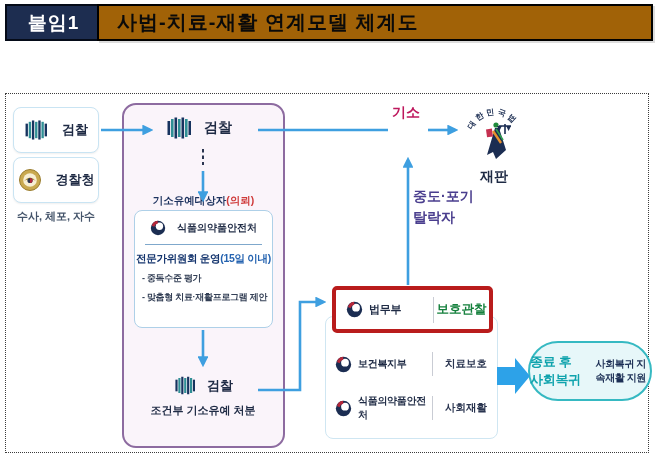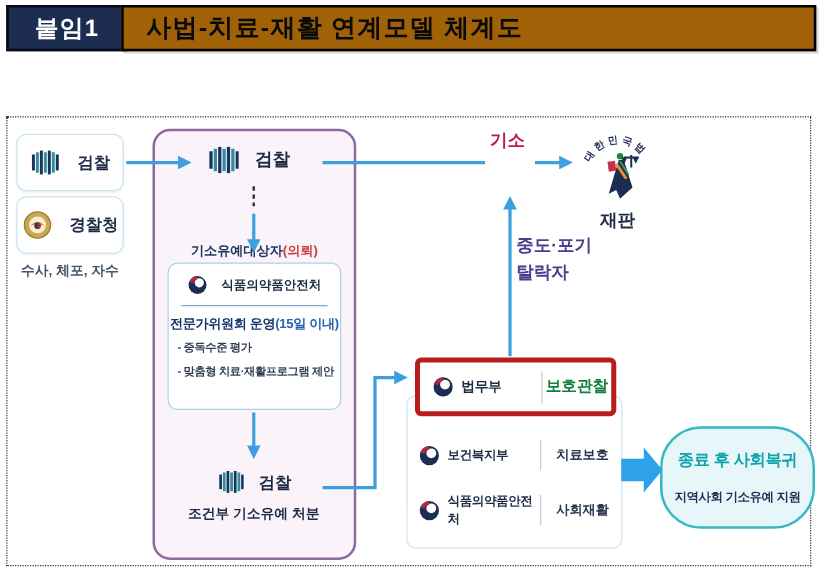--- a/index.html
+++ b/index.html
@@ -61,22 +61,22 @@
   .m-vr{width:1px;height:24px;background:#c9ccd4;margin:0 0 0 2px;}
   .m-role{margin-left:12px;font-size:10.5px;font-weight:bold;color:#2a3550;}
 
   .probation{left:332px;top:286px;width:161px;height:47px;background:#fff;border:4px solid #b91c1c;
              border-radius:5px;box-sizing:border-box;display:flex;align-items:center;padding-left:10px;}
   .probation .m-name{width:62px;font-size:11px;}
   .probation .m-vr{height:26px;}
   .probation-role{flex:1;text-align:center;font-size:12.5px;font-weight:bold;color:#15803d;}
 
   
-  .outcome{left:528px;top:341px;width:124px;height:82px;border:2.5px solid #36b9c2;border-radius:33px;
-           background:#e7f7f9;box-sizing:border-box;display:flex;flex-direction:column;align-items:center;
+  .outcome{left:528px;top:341px;width:124px;height:60px;border:2.5px solid #36b9c2;border-radius:33px;
+           background:#e7f7f9;box-sizing:border-box;display:flex;flex-direction:row;align-items:center;
            justify-content:center;gap:14px;}
   .outcome-title{font-size:13px;font-weight:bold;color:#0fa3ad;letter-spacing:-0.3px;}
   .outcome-sub{font-size:10px;font-weight:bold;color:#1c2f55;letter-spacing:-0.4px;}
 
   svg.overlay{left:0;top:0;pointer-events:none;}
 </style>
 </head>
 <body>
 
 <div id="page">
@@ -235,21 +235,21 @@
         <path d="M2.3,7.2 A8.2,8.2 0 0 1 9.5,1 L9.8,4.4 A5.4,5.4 0 0 0 5.4,8.4 Z" fill="#b5273a"></path>
       </svg>
     </span>
     <span class="m-name">법무부</span>
     <span class="m-vr"></span>
     <span class="probation-role">보호관찰</span>
   </div>
 
   <div class="abs outcome">
     <div class="outcome-title">종료 후 사회복귀</div>
-    <div class="outcome-sub">지역사회 기소유예 지원</div>
+    <div class="outcome-sub">사회복귀 지속재활 지원</div>
   </div>
 
   <svg class="abs overlay" width="660" height="462">
     <defs>
       <marker id="ah" viewBox="0 0 10 10" refX="7" refY="5" markerWidth="4.2" markerHeight="4.2" orient="auto-start-reverse">
         <path d="M0,0 L10,5 L0,10 Z" fill="#3e9fe0"></path>
       </marker>
     </defs>
 
     <path d="M101,130 H150" stroke="#3e9fe0" stroke-width="2.6" fill="none" marker-end="url(#ah)"></path>

